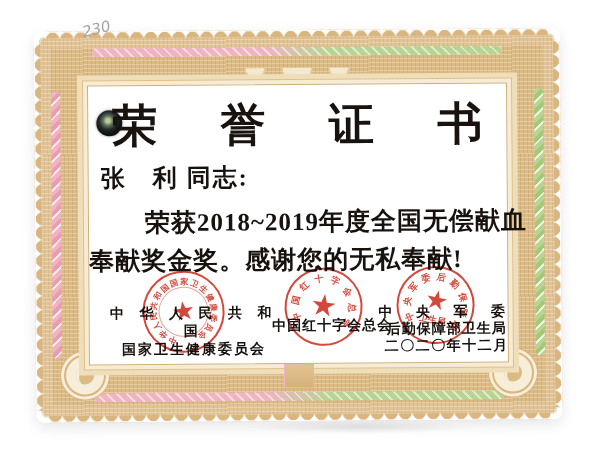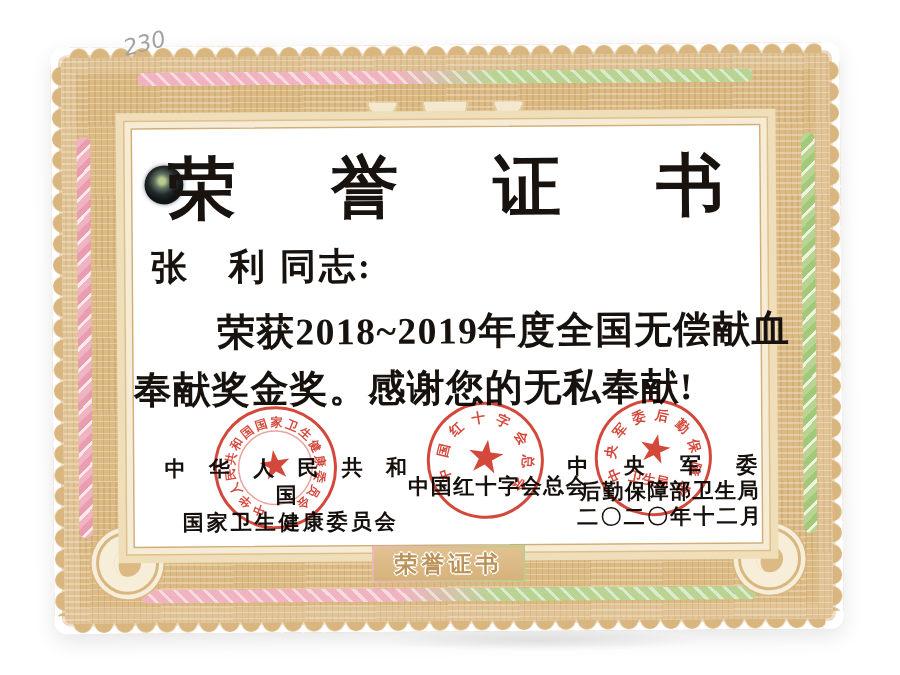--- a/index.html
+++ b/index.html
@@ -108,21 +108,20 @@
     <div class="rb rb-l"></div>
     <div class="rb rb-r"></div>
     <div class="rb rb-t"></div>
     <div class="rb rb-b"></div>
     <div class="rosette ros-bl"></div>
     <div class="rosette ros-br"></div>
     <div class="filigree"></div>
     <div class="crown"></div>
 
     <div class="cartouche">
-      <span>荣誉证书</span>
     </div>
 
     <div class="paper">
       <div class="hologram"></div>
       <h1 class="title">荣 誉 证 书</h1>
       <div class="recipient">张　利 同志:</div>
 
       <div class="body">
         <div class="ln1">荣获2018~2019年度全国无偿献血</div>
         <div class="ln2">奉献奖金奖。感谢您的无私奉献!</div>

